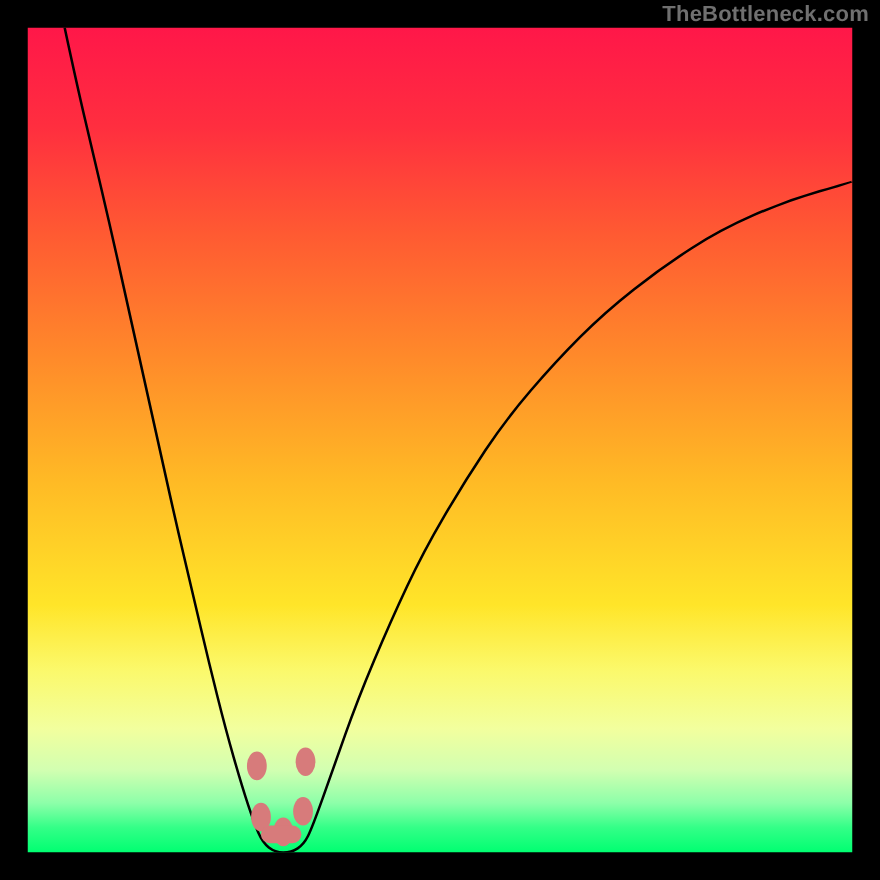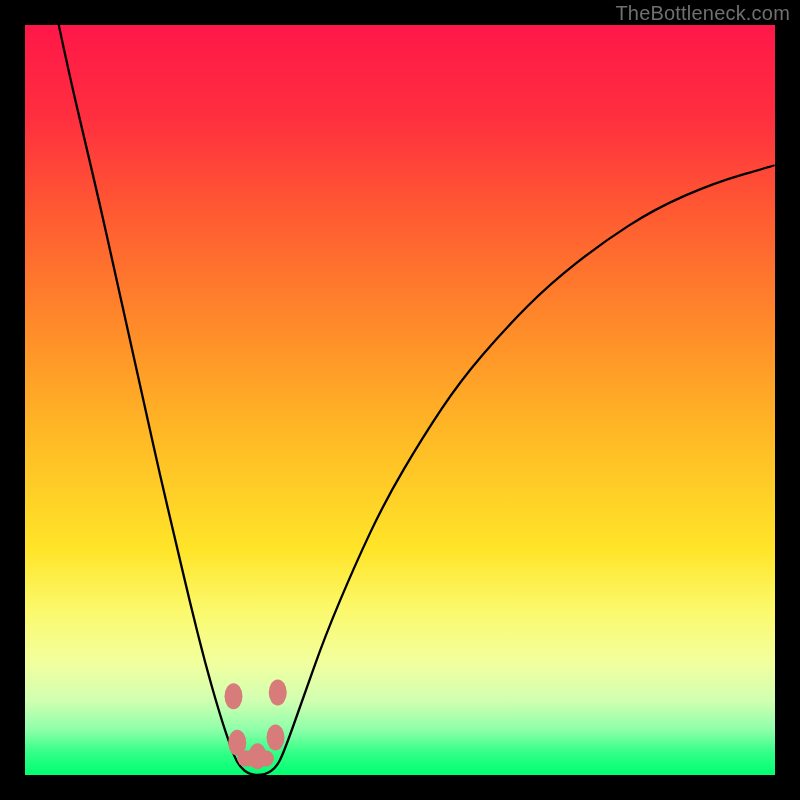--- a/index.html
+++ b/index.html
@@ -39,21 +39,21 @@
     top: 0;
     width: 100%;
     height: 100%;
   }
   .watermark {
     position: absolute;
     top: 2px;
     right: 10px;
     color: #707070;
     font-size: 20px;
-    font-weight: 400;
+    font-weight: 700;
     letter-spacing: 0.2px;
     user-select: none;
   }
 </style>
 </head>
 <body>
 
 <div class="watermark">TheBottleneck.com</div>
 
 <div class="frame">

